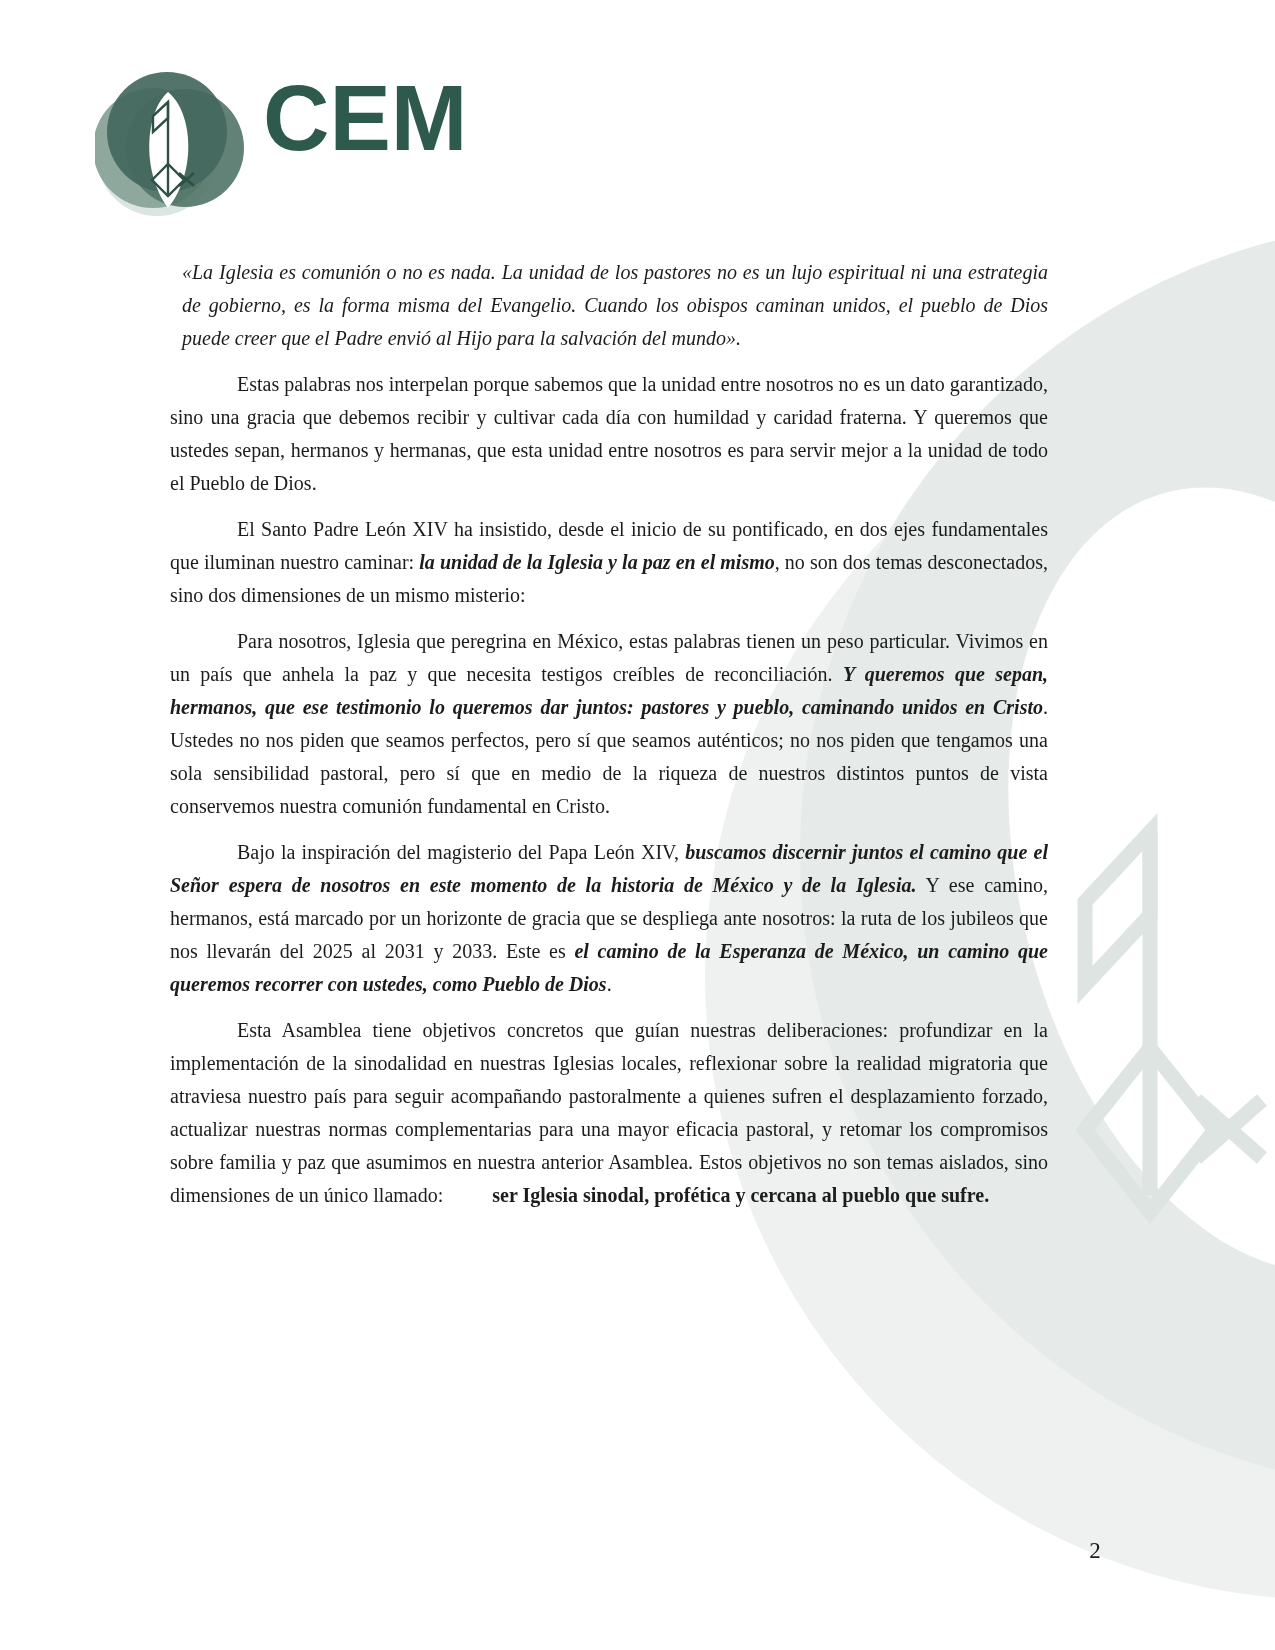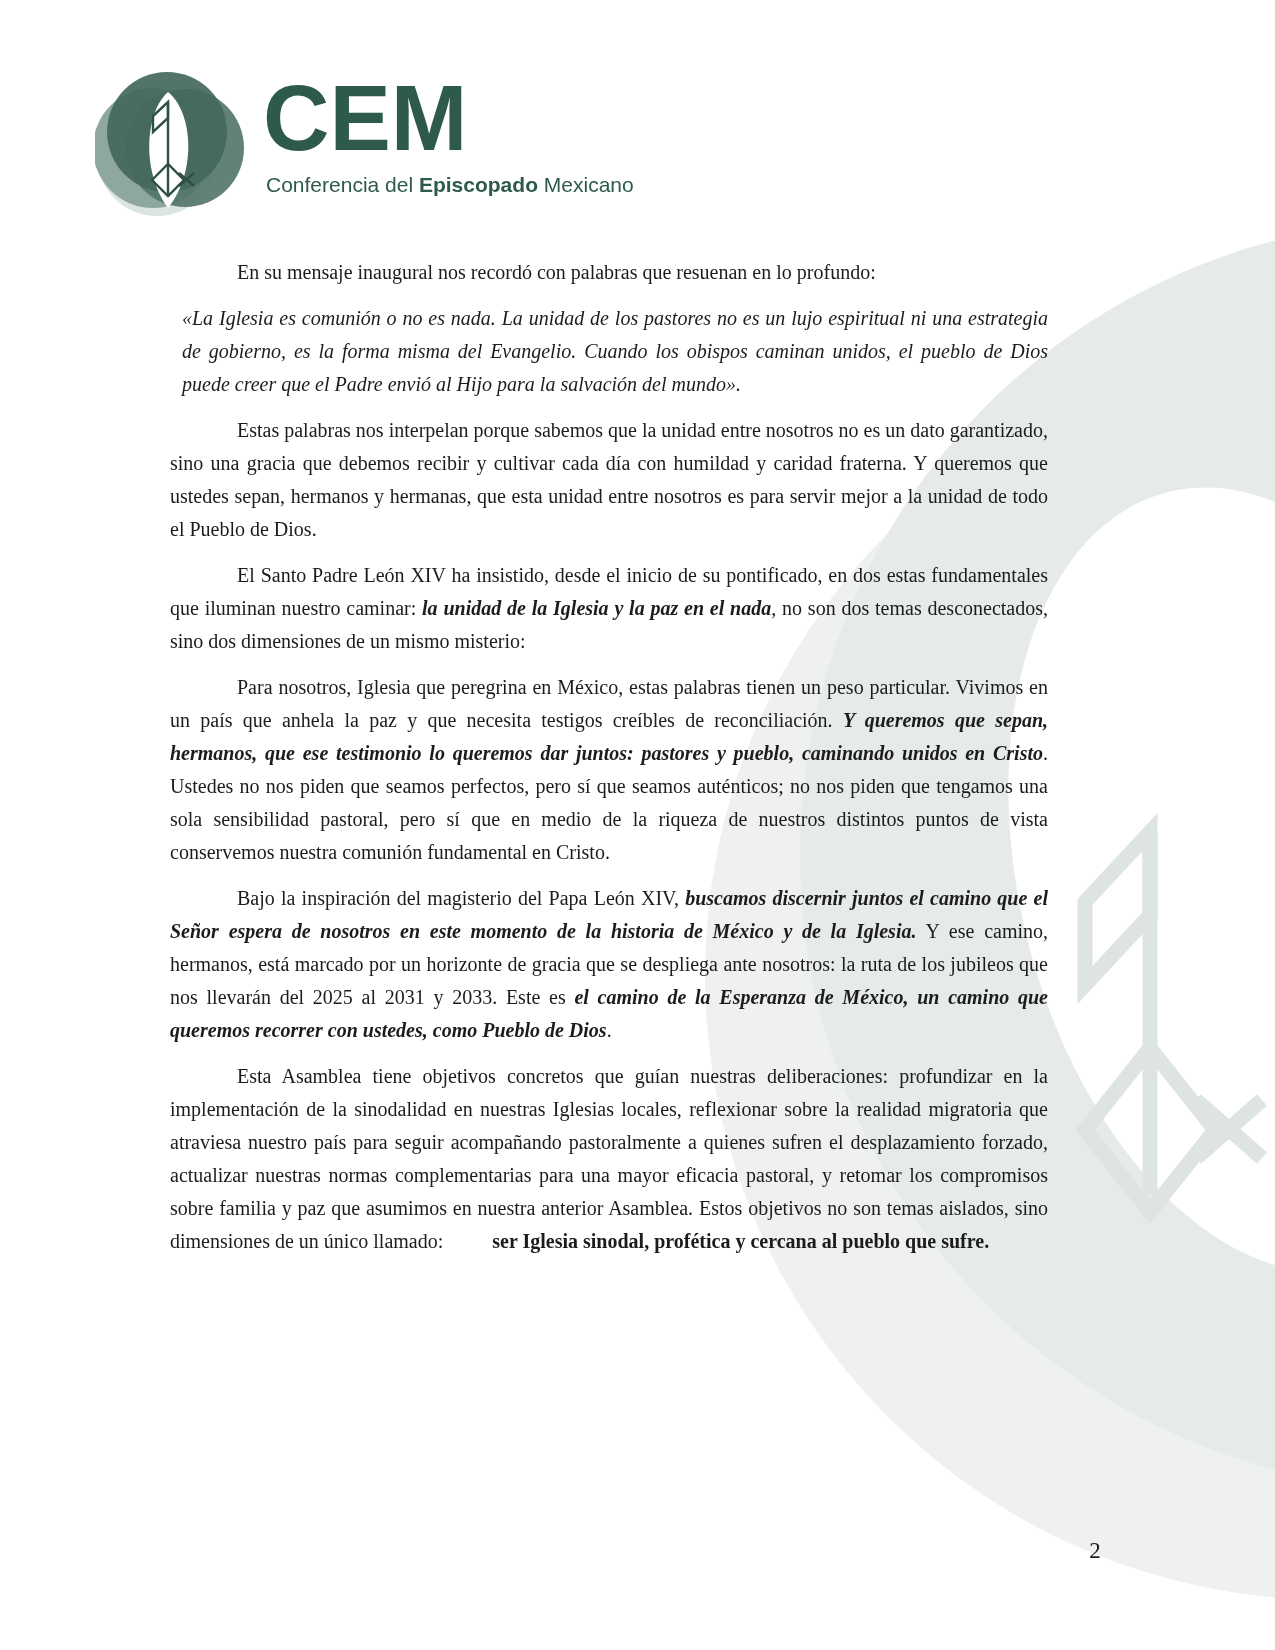--- a/index.html
+++ b/index.html
@@ -97,28 +97,26 @@
       <path d="M73 28 C 98 48, 102 108, 73 144 C 46 108, 50 48, 73 28 Z" fill="#ffffff"></path>
       <g fill="none" stroke="#2e4f45" stroke-width="2.4" stroke-linejoin="miter">
         <path d="M73 38 L73 130"></path>
         <path d="M73 38 L58 52 L58 68 L73 54 Z"></path>
         <path d="M57 116 L73 100 L89 116 L73 132 Z"></path>
         <path d="M84 109 L99 122"></path>
         <path d="M84 122 L99 109"></path>
       </g>
     </svg>
     <div id="brand-title">CEM</div>
-    <div id="brand-tagline"><span>Conferencia del </span><span class="tag-bold">Episcopado</span><span> Mexicano</span></div>
   </div>
 
   <div id="doc-body">
-      <p class="para indent"><span class="run-regular">En su mensaje inaugural nos recordó con palabras que resuenan en lo profundo:</span></p>
       <p class="para quote"><span class="run-italic">«La Iglesia es comunión o no es nada. La unidad de los pastores no es un lujo espiritual ni una estrategia de gobierno, es la forma misma del Evangelio. Cuando los obispos caminan unidos, el pueblo de Dios puede creer que el Padre envió al Hijo para la salvación del mundo».</span></p>
       <p class="para indent"><span class="run-regular">Estas palabras nos interpelan porque sabemos que la unidad entre nosotros no es un dato garantizado, sino una gracia que debemos recibir y cultivar cada día con humildad y caridad fraterna. Y queremos que ustedes sepan, hermanos y hermanas, que esta unidad entre nosotros es para servir mejor a la unidad de todo el Pueblo de Dios.</span></p>
-      <p class="para indent"><span class="run-regular">El Santo Padre León XIV ha insistido, desde el inicio de su pontificado, en dos estas fundamentales que iluminan nuestro caminar: </span><span class="run-bolditalic">la unidad de la Iglesia y la paz en el nada</span><span class="run-regular">, no son dos temas desconectados, sino dos dimensiones de un mismo misterio:</span></p>
+      <p class="para indent"><span class="run-regular">El Santo Padre León XIV ha insistido, desde el inicio de su pontificado, en dos ejes fundamentales que iluminan nuestro caminar: </span><span class="run-bolditalic">la unidad de la Iglesia y la paz en el mismo</span><span class="run-regular">, no son dos temas desconectados, sino dos dimensiones de un mismo misterio:</span></p>
       <p class="para indent"><span class="run-regular">Para nosotros, Iglesia que peregrina en México, estas palabras tienen un peso particular. Vivimos en un país que anhela la paz y que necesita testigos creíbles de reconciliación. </span><span class="run-bolditalic">Y queremos que sepan, hermanos, que ese testimonio lo queremos dar juntos: pastores y pueblo, caminando unidos en Cristo</span><span class="run-regular">. Ustedes no nos piden que seamos perfectos, pero sí que seamos auténticos; no nos piden que tengamos una sola sensibilidad pastoral, pero sí que en medio de la riqueza de nuestros distintos puntos de vista conservemos nuestra comunión fundamental en Cristo.</span></p>
       <p class="para indent"><span class="run-regular">Bajo la inspiración del magisterio del Papa León XIV, </span><span class="run-bolditalic">buscamos discernir juntos el camino que el Señor espera de nosotros en este momento de la historia de México y de la Iglesia.</span><span class="run-regular"> Y ese camino, hermanos, está marcado por un horizonte de gracia que se despliega ante nosotros: la ruta de los jubileos que nos llevarán del 2025 al 2031 y 2033. Este es </span><span class="run-bolditalic">el camino de la Esperanza de México, un camino que queremos recorrer con ustedes, como Pueblo de Dios</span><span class="run-regular">.</span></p>
       <p class="para indent"><span class="run-regular">Esta Asamblea tiene objetivos concretos que guían nuestras deliberaciones: profundizar en la implementación de la sinodalidad en nuestras Iglesias locales, reflexionar sobre la realidad migratoria que atraviesa nuestro país para seguir acompañando pastoralmente a quienes sufren el desplazamiento forzado, actualizar nuestras normas complementarias para una mayor eficacia pastoral, y retomar los compromisos sobre familia y paz que asumimos en nuestra anterior Asamblea. Estos objetivos no son temas aislados, sino dimensiones de un único llamado: </span><span class="run-bold">ser Iglesia sinodal, profética y cercana al pueblo que sufre.</span></p>
     </div>
 
   <div id="page-number">2</div>
 
 </div>
 
 </body></html>

